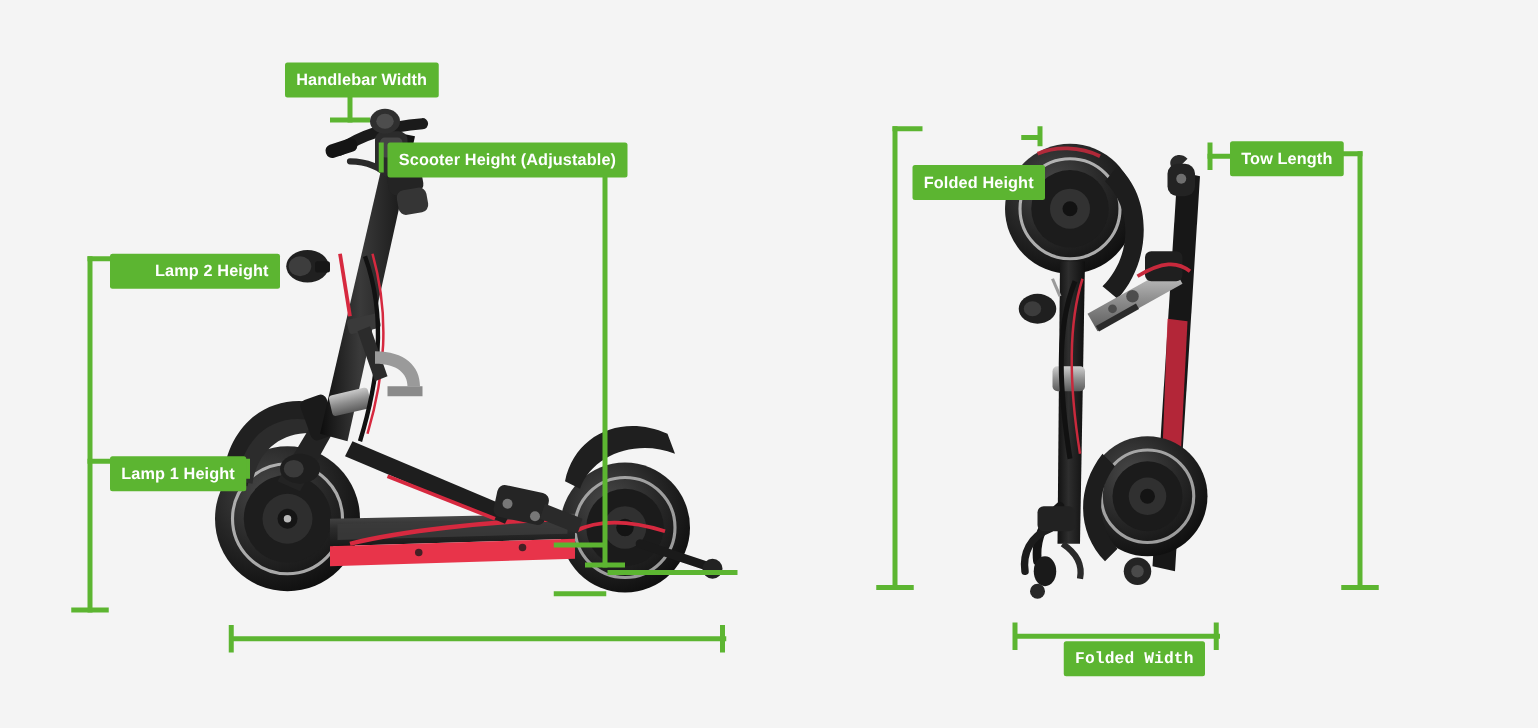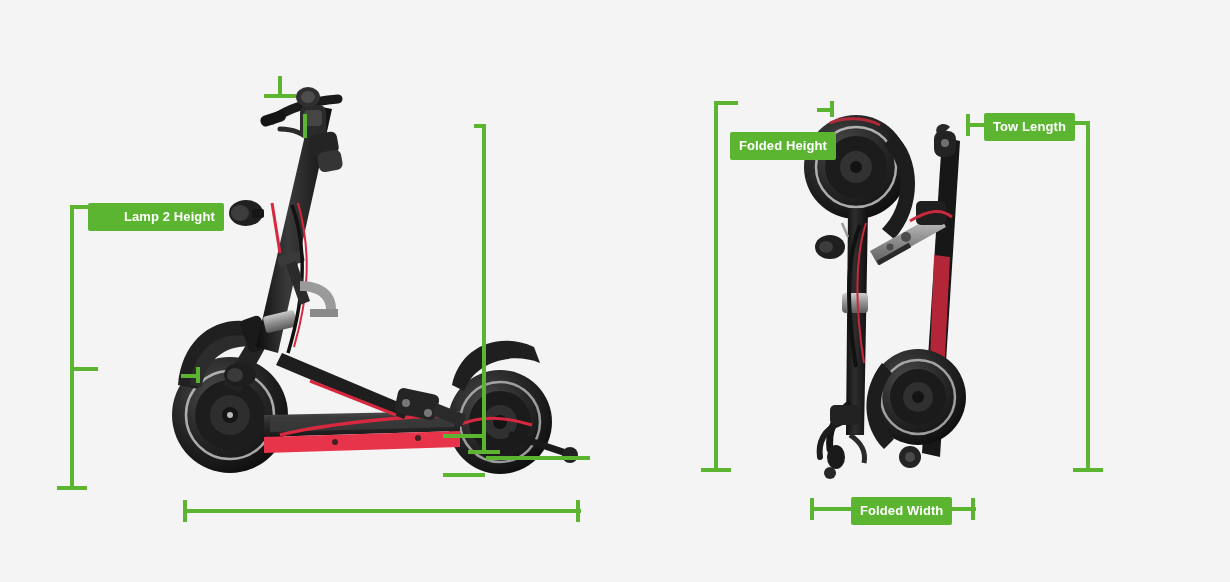--- a/index.html
+++ b/index.html
@@ -248,40 +248,43 @@
         <path d="M58 300 C44 312 38 328 40 344" stroke="#141414" stroke-width="7" fill="none" stroke-linecap="round"></path>
         <path d="M50 318 C34 324 28 338 30 352" stroke="#1c1c1c" stroke-width="6" fill="none" stroke-linecap="round"></path>
         <rect x="40" y="300" width="30" height="20" rx="5" fill="#222"></rect>
         <ellipse cx="46" cy="352" rx="9" ry="12" fill="#1a1a1a"></ellipse>
         <path d="M60 330 C72 338 76 348 74 358" stroke="#2a2a2a" stroke-width="5" fill="none"></path>
         <circle cx="40" cy="368" r="6" fill="#272727"></circle>
       </g>
     </svg>
   </div>
 
+  <div class="label" style="left:228px;top:50px;">Handlebar Width</div>
 
   <div class="vline" style="left:278px;top:76px;height:22px;"></div>
   <div class="cap-h" style="left:264px;top:94px;width:32px;"></div>
 
   <div class="cap-v" style="left:303px;top:114px;height:24px;"></div>
+  <div class="label" style="left:310px;top:114px;">Scooter Height (Adjustable)</div>
 
   <div class="hline" style="left:474px;top:124px;width:12px;"></div>
 
   <div class="vline" style="left:482px;top:124px;height:330px;"></div>
   <div class="cap-h" style="left:468px;top:450px;width:32px;"></div>
 
   <div class="vline" style="left:70px;top:205px;height:285px;"></div>
   <div class="cap-h" style="left:57px;top:486px;width:30px;"></div>
 
   <div class="hline" style="left:70px;top:205px;width:28px;"></div>
   <div class="label" style="left:88px;top:203px;padding-left:36px;">Lamp 2 Height</div>
   <div class="hline" style="left:181px;top:212px;width:18px;"></div>
   <div class="cap-v" style="left:196px;top:205px;height:16px;"></div>
 
   <div class="hline" style="left:70px;top:367px;width:28px;"></div>
+  <div class="label" style="left:88px;top:365px;">Lamp 1 Height</div>
   <div class="hline" style="left:181px;top:374px;width:18px;"></div>
   <div class="cap-v" style="left:196px;top:367px;height:16px;"></div>
 
   <div class="cap-h" style="left:443px;top:434px;width:42px;"></div>
 
   <div class="cap-h" style="left:443px;top:473px;width:42px;"></div>
 
   <div class="hline" style="left:486px;top:456px;width:104px;"></div>
 
   <div class="hline" style="left:185px;top:509px;width:396px;"></div>
@@ -298,15 +301,15 @@
   <div class="cap-v" style="left:966px;top:114px;height:22px;"></div>
   <div class="hline" style="left:966px;top:123px;width:22px;"></div>
   <div class="label" style="left:984px;top:113px;">Tow Length</div>
   <div class="hline" style="left:1068px;top:121px;width:22px;"></div>
   <div class="vline" style="left:1086px;top:121px;height:351px;"></div>
   <div class="cap-h" style="left:1073px;top:468px;width:30px;"></div>
 
   <div class="hline" style="left:812px;top:507px;width:164px;"></div>
   <div class="cap-v" style="left:810px;top:498px;height:22px;"></div>
   <div class="cap-v" style="left:971px;top:498px;height:22px;"></div>
-  <div class="label" style="left:851px;top:497px;">Folded Width</div>
+  <div class="label" style="left:851px;top:513px;font-family:Liberation Mono, monospace;">Folded Width</div>
 
 </div>
 
 </body></html>

